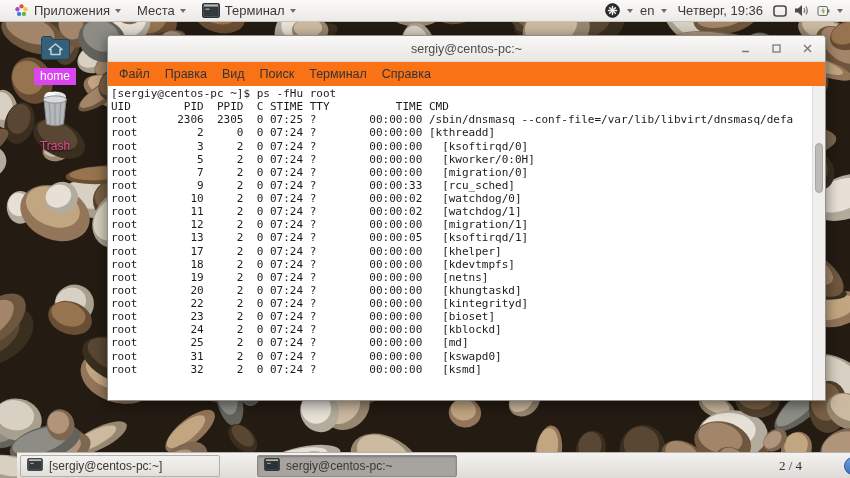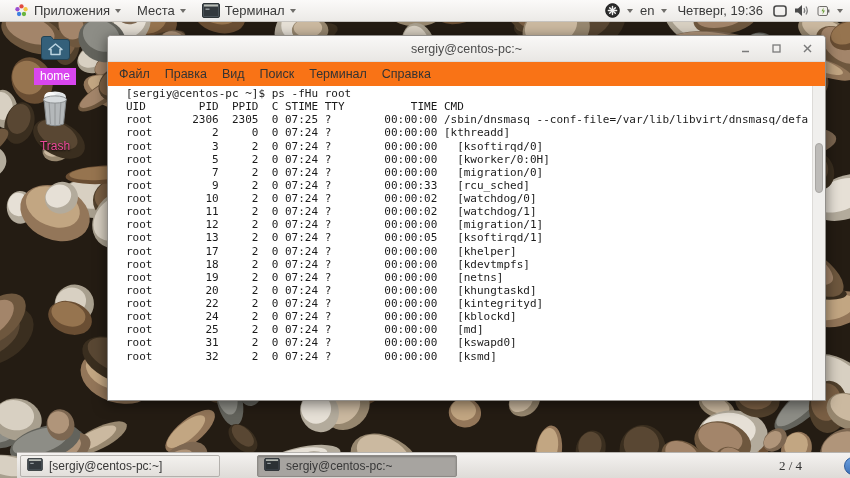--- a/index.html
+++ b/index.html
@@ -38,21 +38,21 @@
     box-shadow:0 3px 14px rgba(0,0,0,.5); z-index:10; overflow:hidden; }
   .titlebar { height:26px; background:linear-gradient(#f9f8f7,#e9e7e4);
     border-bottom:1px solid #dcdad7; position:relative; display:flex; align-items:center; justify-content:center; }
   .title-text { font-size:12.5px; color:#4c4c4c; }
   .win-controls { position:absolute; right:12px; top:0; height:100%; display:flex; align-items:center; gap:19px; }
   .wc-btn { display:flex; align-items:center; justify-content:center; width:12px; height:12px; cursor:default; }
   .menubar { height:24px; background:#f97316; display:flex; align-items:center; gap:15px;
     padding-left:11px; font-size:12.5px; color:#333; }
   .menubar span { cursor:default; }
   .term-content { position:absolute; left:0; top:50px; right:13px; bottom:0; background:#fff;
-    overflow:hidden; padding:1px 0 0 18px;
+    overflow:hidden; padding:1px 0 0 3px;
     font-family:"DejaVu Sans Mono", monospace; font-size:11px; line-height:13.12px; color:#1b1b1b; }
   .tline { white-space:pre; }
   .term-scrollbar { position:absolute; right:0; top:50px; bottom:0; width:13px;
     background:#f0efed; border-left:1px solid #dddbd8; }
   .sb-thumb { position:absolute; left:2px; right:2px; top:57px; height:50px;
     background:#bdbbb8; border:1px solid #a8a6a3; border-radius:5px; }
 
   
   .bottom-panel { position:absolute; left:17px; bottom:0; width:850px; height:26px;
     background:linear-gradient(#f4f2f0,#dedbd7); border-top:1px solid #b6b3af;
@@ -1256,20 +1256,21 @@
       <div class="tline">root         9     2  0 07:24 ?        00:00:33   [rcu_sched]</div>
       <div class="tline">root        10     2  0 07:24 ?        00:00:02   [watchdog/0]</div>
       <div class="tline">root        11     2  0 07:24 ?        00:00:02   [watchdog/1]</div>
       <div class="tline">root        12     2  0 07:24 ?        00:00:00   [migration/1]</div>
       <div class="tline">root        13     2  0 07:24 ?        00:00:05   [ksoftirqd/1]</div>
       <div class="tline">root        17     2  0 07:24 ?        00:00:00   [khelper]</div>
       <div class="tline">root        18     2  0 07:24 ?        00:00:00   [kdevtmpfs]</div>
       <div class="tline">root        19     2  0 07:24 ?        00:00:00   [netns]</div>
       <div class="tline">root        20     2  0 07:24 ?        00:00:00   [khungtaskd]</div>
       <div class="tline">root        22     2  0 07:24 ?        00:00:00   [kintegrityd]</div>
+      <div class="tline">root        23     2  0 07:24 ?        00:00:00   [bioset]</div>
       <div class="tline">root        24     2  0 07:24 ?        00:00:00   [kblockd]</div>
       <div class="tline">root        25     2  0 07:24 ?        00:00:00   [md]</div>
       <div class="tline">root        31     2  0 07:24 ?        00:00:00   [kswapd0]</div>
       <div class="tline">root        32     2  0 07:24 ?        00:00:00   [ksmd]</div>
     </div>
   <div class="term-scrollbar">
     <div class="sb-thumb"></div>
   </div>
 </div>
 

